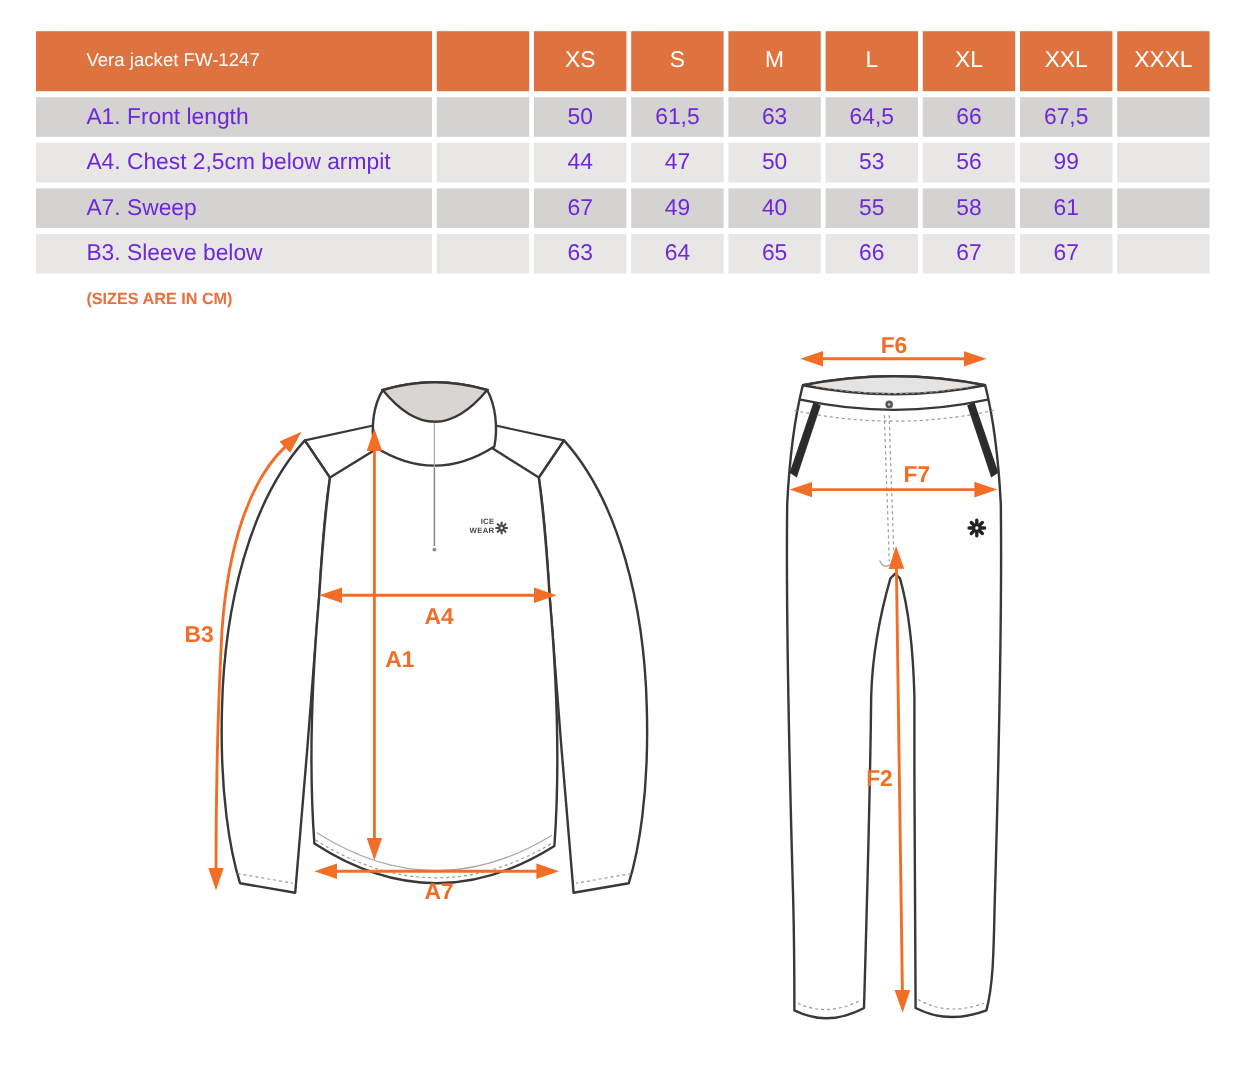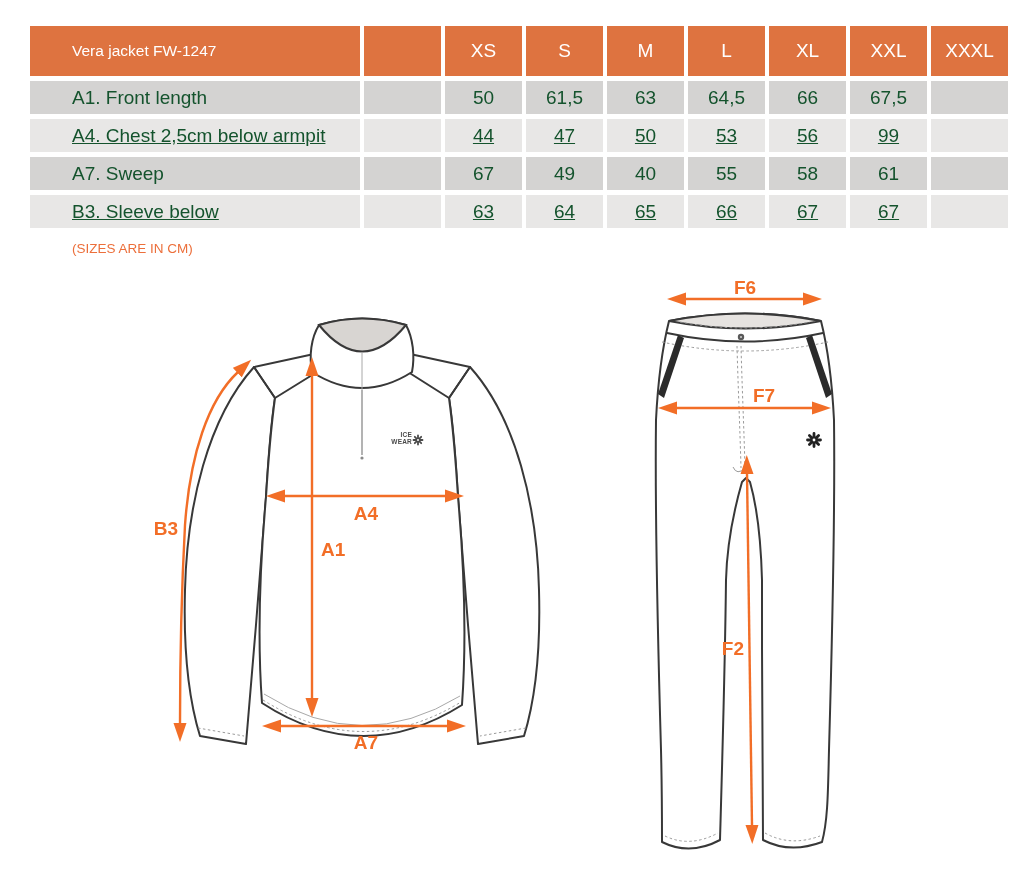--- a/index.html
+++ b/index.html
@@ -20,31 +20,31 @@
     font-size:19px;overflow:hidden;white-space:nowrap;
   }
   .size-table thead th{
     background:#DE7340;color:#fff;font-weight:normal;
     height:48px;text-align:center;
   }
   .size-table thead th.label-col{
     text-align:left;padding-left:42px;font-size:15.5px;
   }
   .size-table tbody td{
-    height:31px;text-align:center;color:#14532d;
+    height:31px;text-align:center;color:#6d28d9;
   }
   .size-table tbody td.label{
     text-align:left;padding-left:42px;
   }
   .size-table tbody tr.dark td{background:#D4D3D2;}
-  .size-table tbody tr.light td{background:#E8E7E6;text-decoration:underline;}
+  .size-table tbody tr.light td{background:#E8E7E6;}
   
   .units-note{
     position:absolute;left:72px;top:241px;
-    color:#EC6F3B;font-weight:normal;font-size:13.5px;
+    color:#EC6F3B;font-weight:bold;font-size:13.5px;
   }
   
   svg.diagram{position:absolute;}
   #jacket-svg{left:140px;top:290px;}
   #pants-svg{left:630px;top:270px;}
   .outline{fill:#fff;stroke:#383838;stroke-width:2;stroke-linejoin:round;}
   .seam{fill:none;stroke:#383838;stroke-width:1.8;stroke-linejoin:round;stroke-linecap:round;}
   .thinline{fill:none;stroke:#a8a8a8;stroke-width:1;}
   .stitch{fill:none;stroke:#9a9a9a;stroke-width:1;stroke-dasharray:2.5 2.5;}
   .grayfill{fill:#D8D5D2;stroke:#383838;stroke-width:2;}

